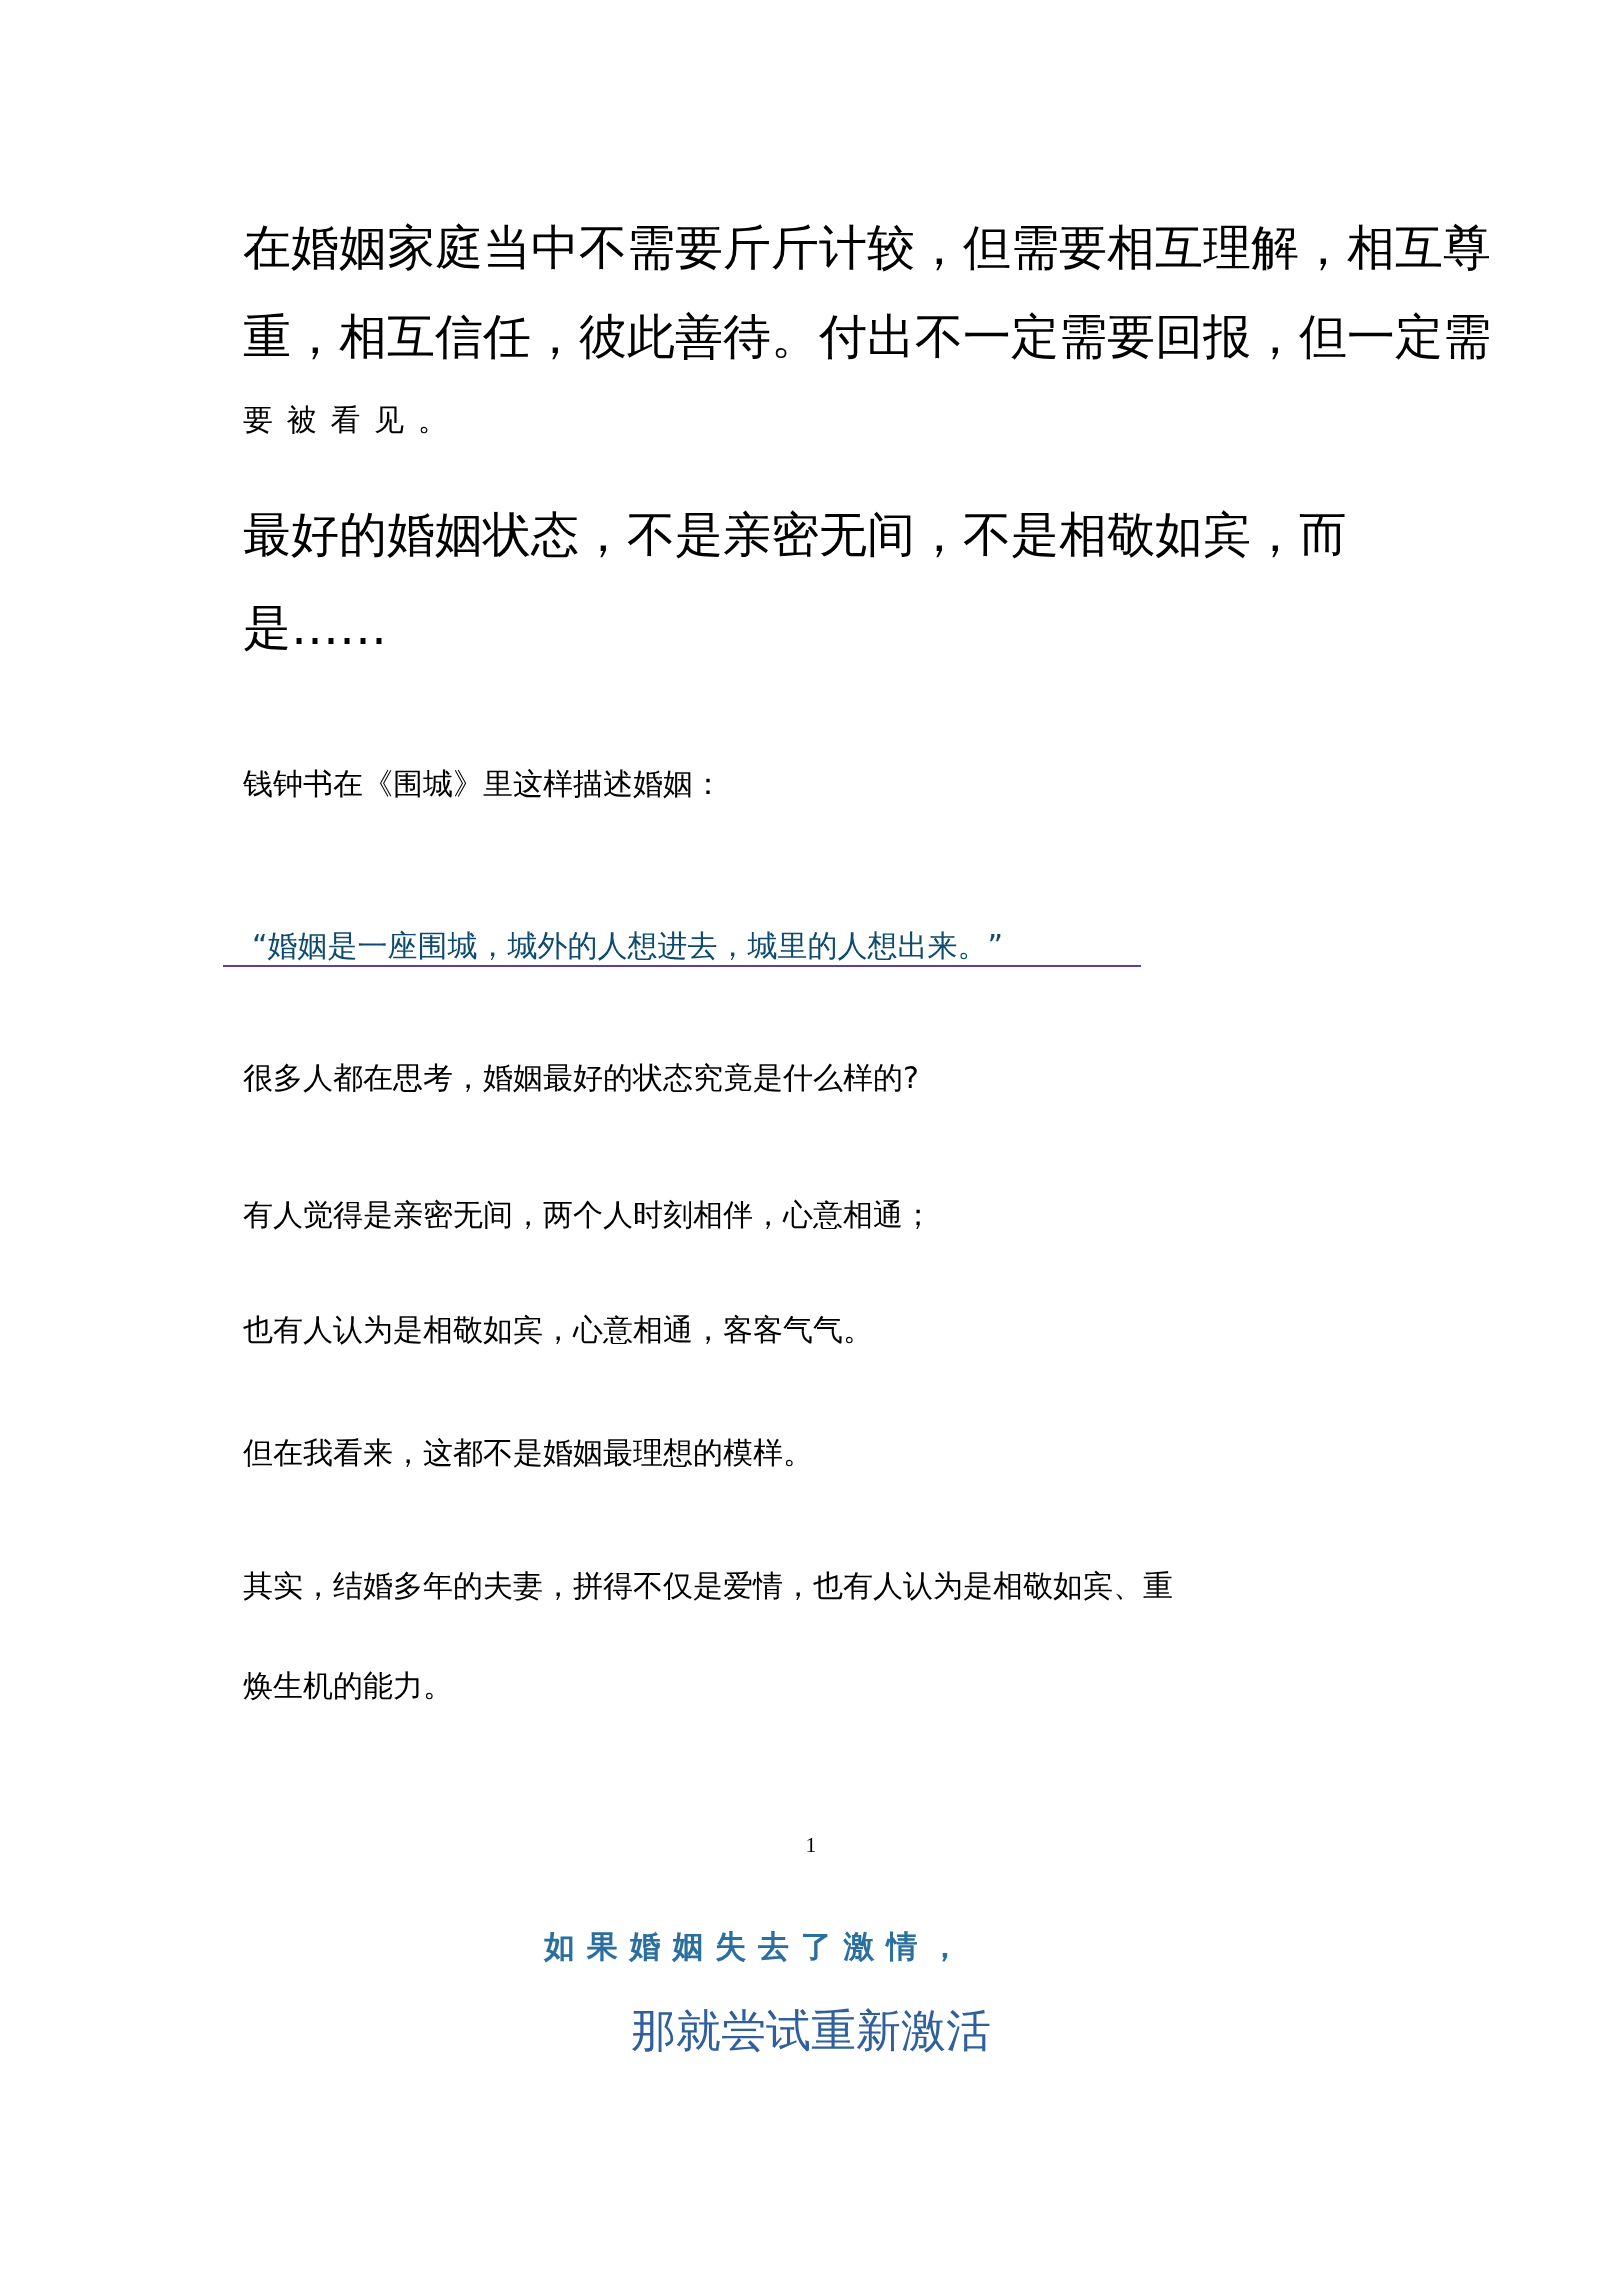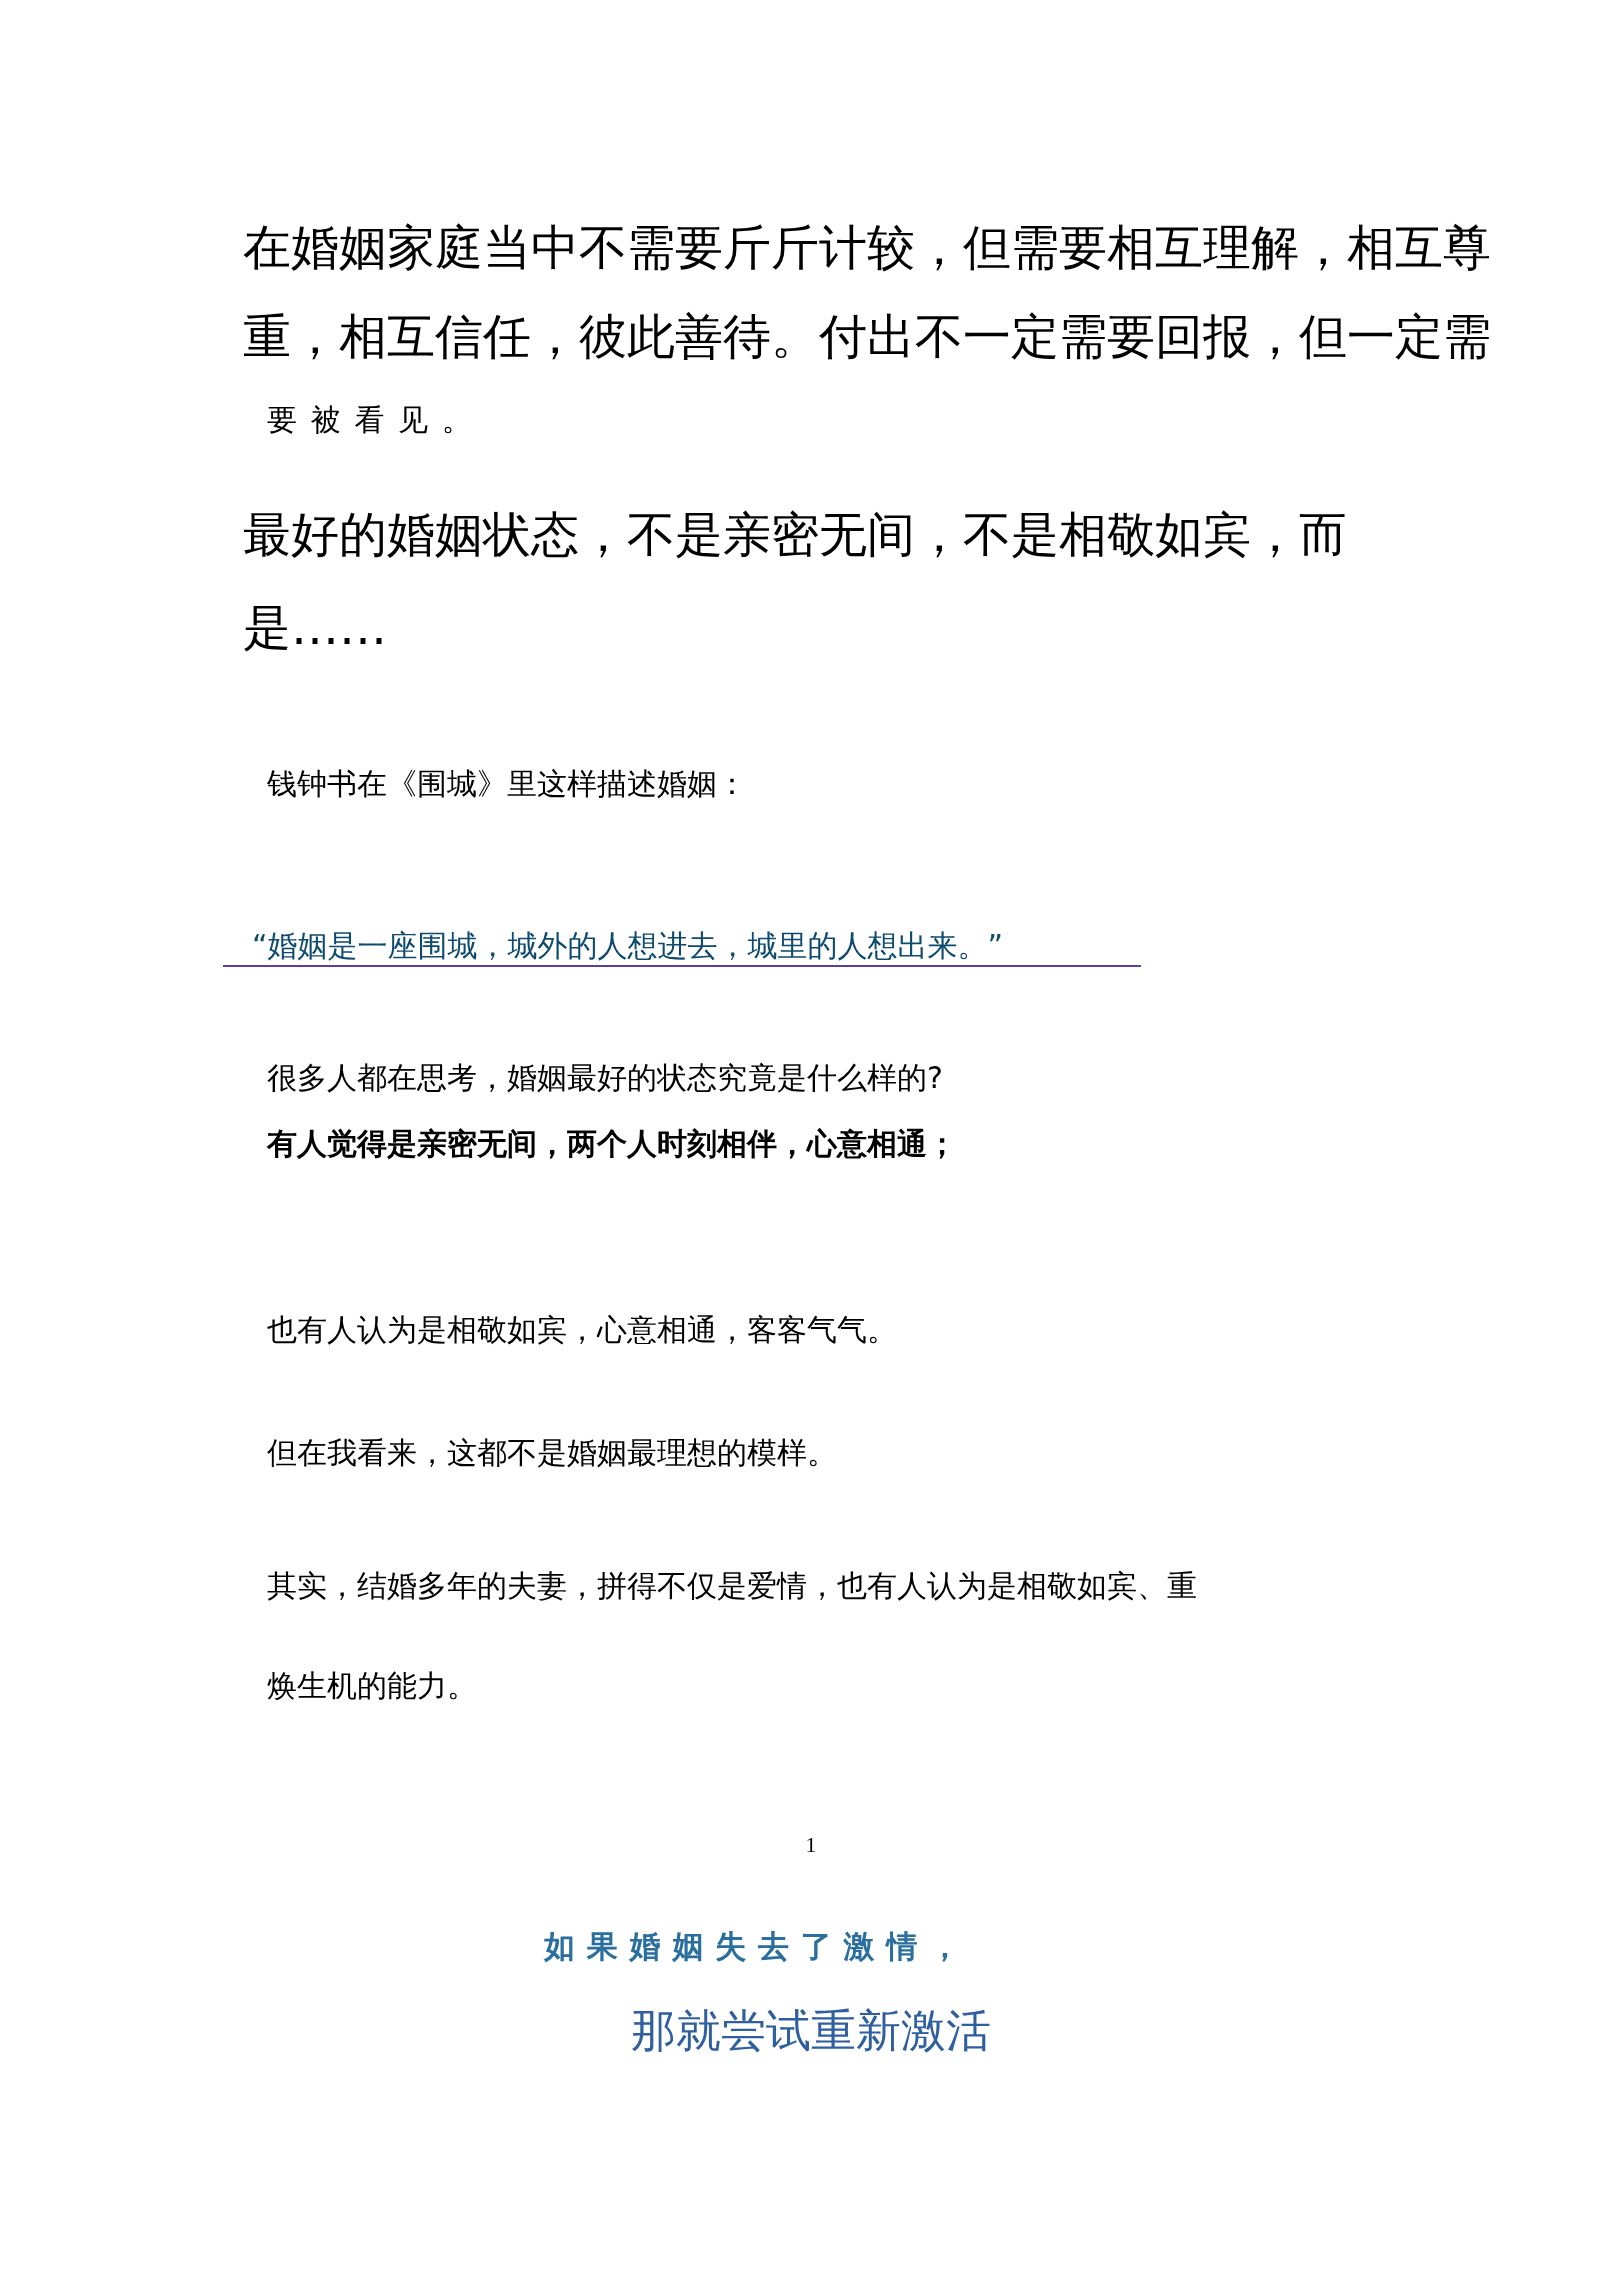--- a/index.html
+++ b/index.html
@@ -1,20 +1,20 @@
 <!DOCTYPE html>
 <html><head>
 <meta charset="utf-8">
 <style>
   html, body { margin: 0; padding: 0; background: #ffffff; }
   body { width: 1622px; height: 2293px; position: relative; overflow: hidden;
          font-family: "DejaVu Sans", "Liberation Sans", sans-serif; color: #000; }
   .line { position: absolute; left: 243px; white-space: nowrap; line-height: 1; }
   .lg { font-size: 48px; }
-  .md { font-size: 30px; margin-left: 24px; }
+  .md { font-size: 30px; }
   .sp { letter-spacing: 13.7px; }
   .quote { position: absolute; left: 223px; top: 931px; width: 918px;
            border-bottom: 2px solid #5a3ea0; padding-left: 29px; box-sizing: border-box;
            color: #0c4a6e; font-size: 30px; line-height: 1; padding-bottom: 3.9px; white-space: nowrap; }
   .pageno { position: absolute; left: 0; width: 1622px; top: 1833px; text-align: center;
             font-family: "Liberation Serif", "DejaVu Serif", serif; font-size: 21.6px; color: #000; }
   .sub { position: absolute; left: 0; width: 1516px; top: 1926px; text-align: center;
          font-size: 31px; font-weight: bold; color: #2a6f9e; letter-spacing: 11.8px; }
   .head { position: absolute; left: 0; width: 1622px; top: 2001px; text-align: center;
           font-size: 45px; font-weight: normal; color: #2f5f9e; }
@@ -28,21 +28,21 @@
   <div class="line md sp" style="top:405px;">要被看见。</div>
 
   <div class="line lg" style="top:510px;text-align:right;">最好的婚姻状态，不是亲密无间，不是相敬如宾，而</div>
   <div class="line lg" style="top:603px;">是……</div>
 
   <div class="line md" style="top:769px;">钱钟书在《围城》里这样描述婚姻：</div>
 
   <div class="quote">“婚姻是一座围城，城外的人想进去，城里的人想出来。”</div>
 
   <div class="line md" style="top:1063px;">很多人都在思考，婚姻最好的状态究竟是什么样的?</div>
-  <div class="line md" style="top:1129px;font-weight:bold;">有人觉得是亲密无间，两个人时刻相伴，心意相通；</div>
+  <div class="line md" style="top:1200px;">有人觉得是亲密无间，两个人时刻相伴，心意相通；</div>
   <div class="line md" style="top:1315px;">也有人认为是相敬如宾，心意相通，客客气气。</div>
   <div class="line md" style="top:1438px;">但在我看来，这都不是婚姻最理想的模样。</div>
   <div class="line md" style="top:1571px;">其实，结婚多年的夫妻，拼得不仅是爱情，也有人认为是相敬如宾、重</div>
   <div class="line md" style="top:1671px;">焕生机的能力。</div>
 
   <div class="pageno">1</div>
 
   <div class="sub">如果婚姻失去了激情，</div>
   <div class="head">那就尝试重新激活</div>
 </div>

